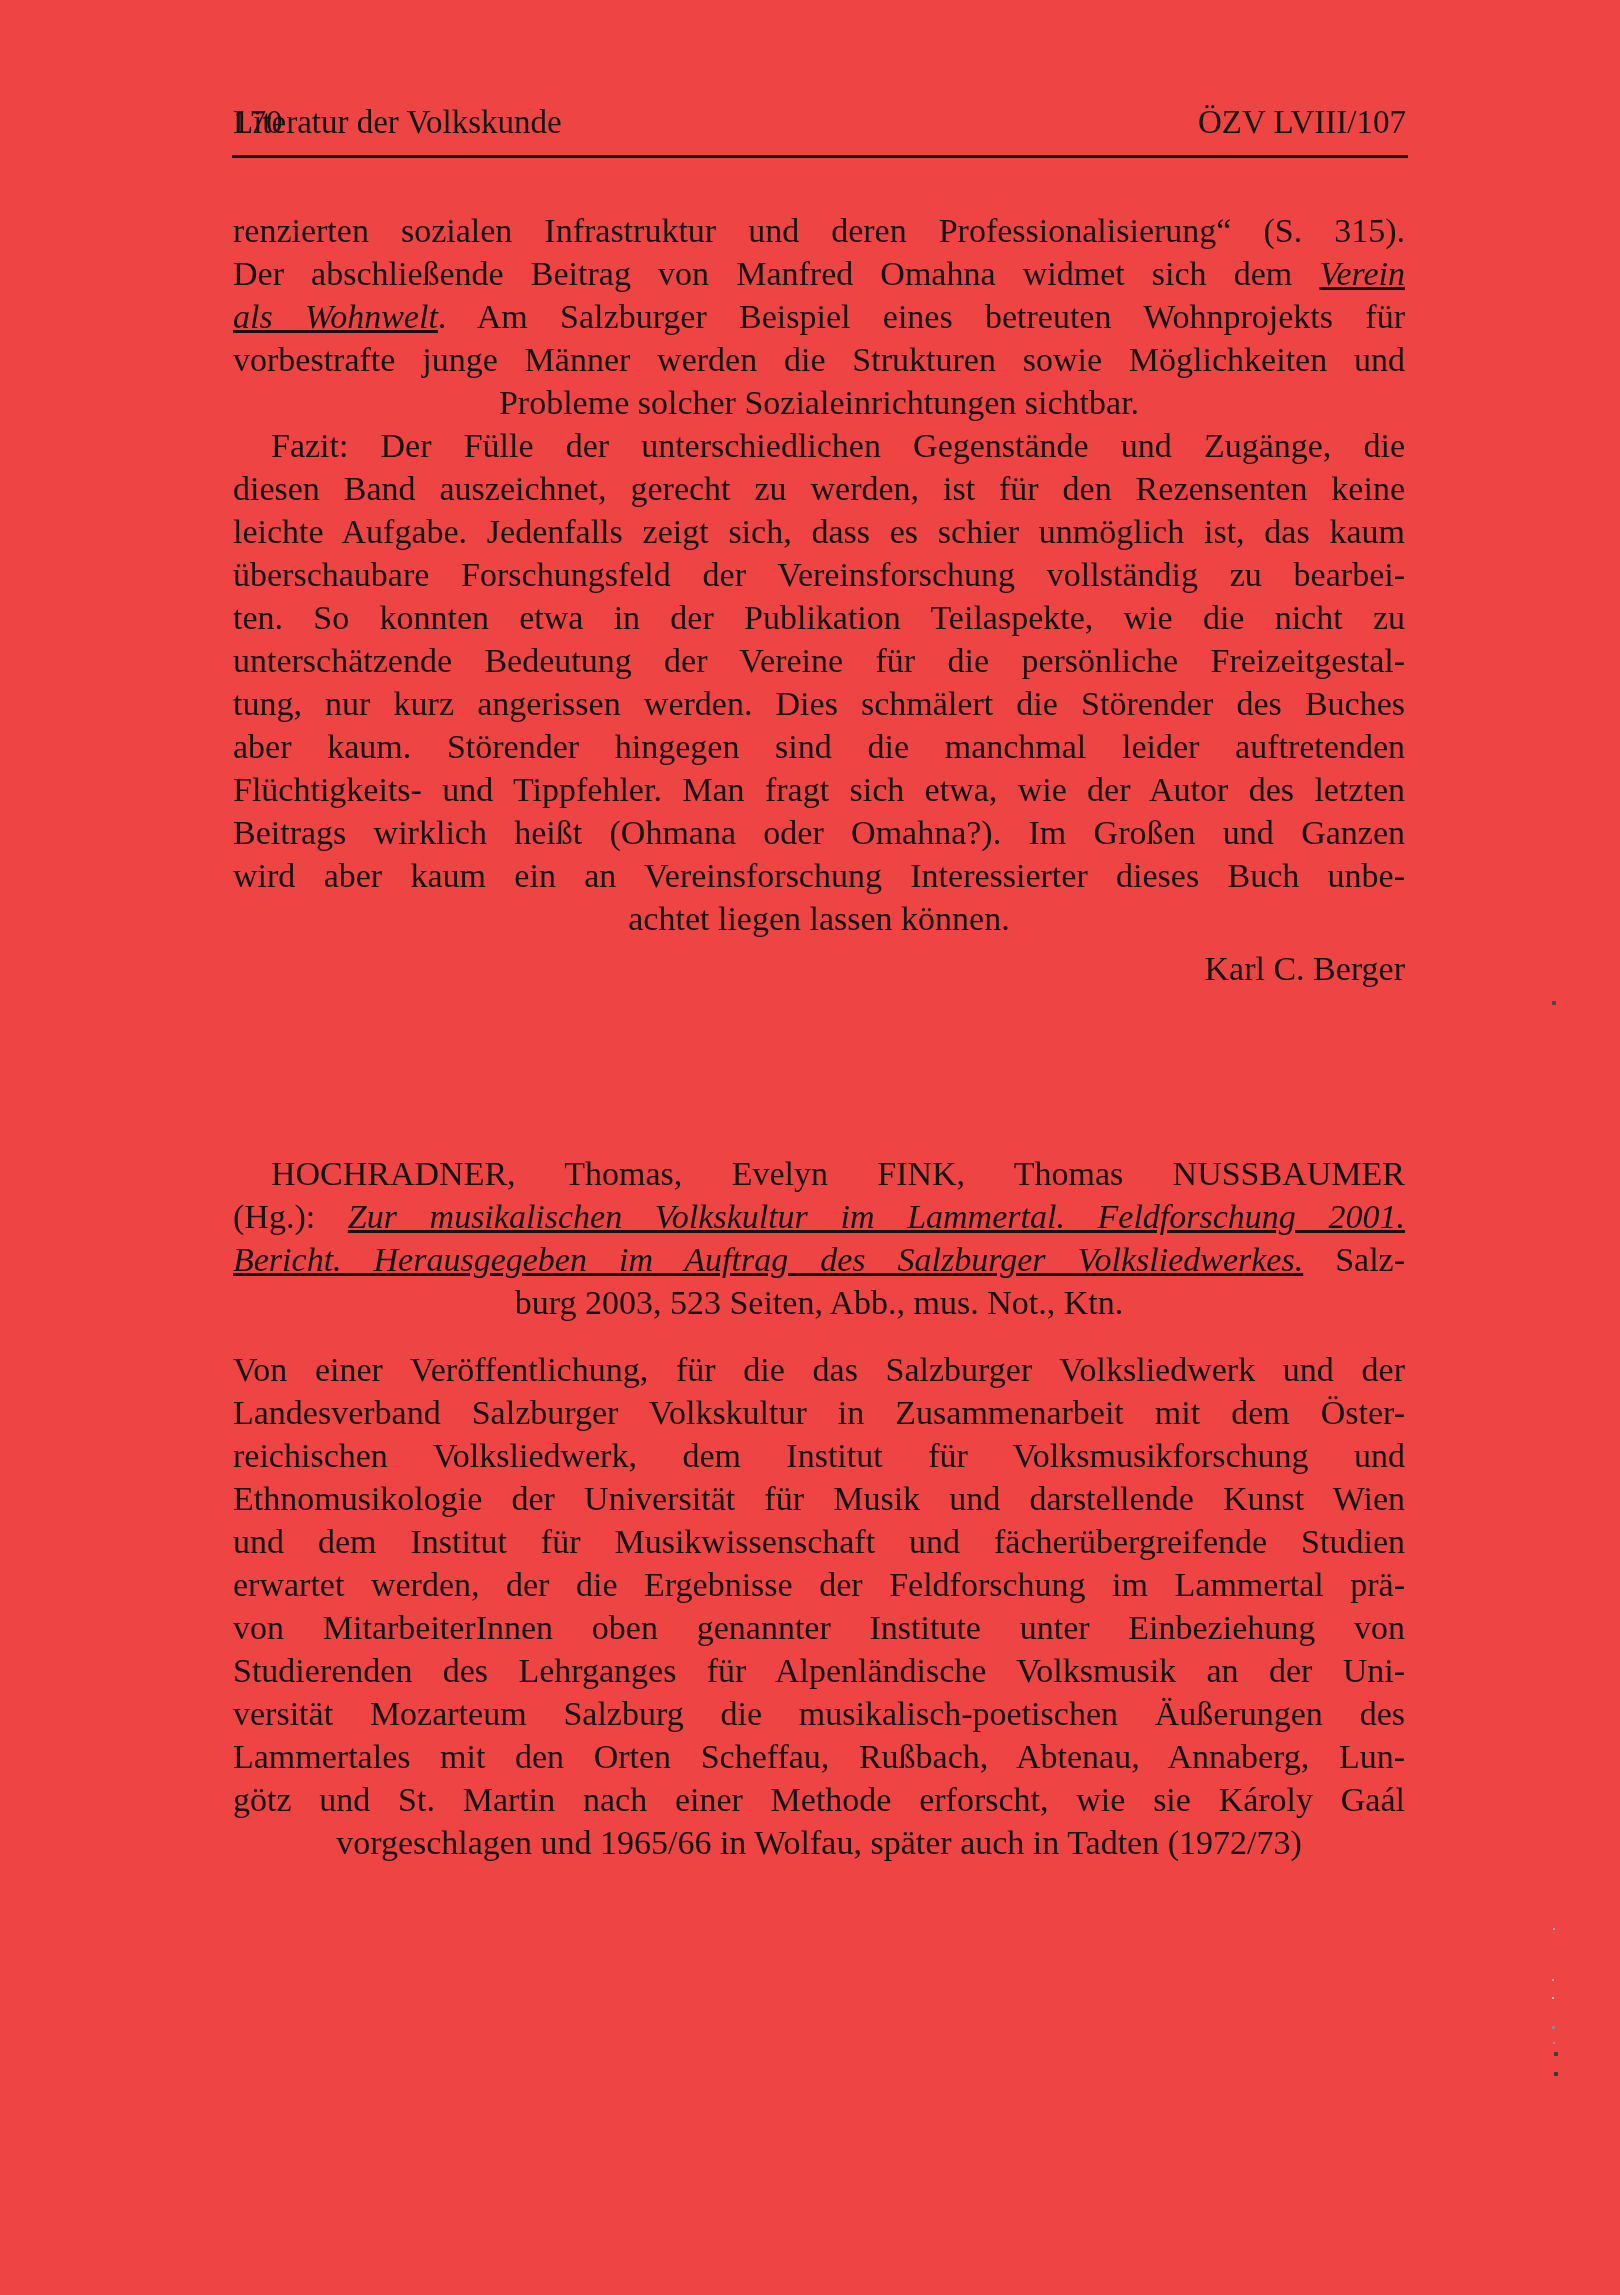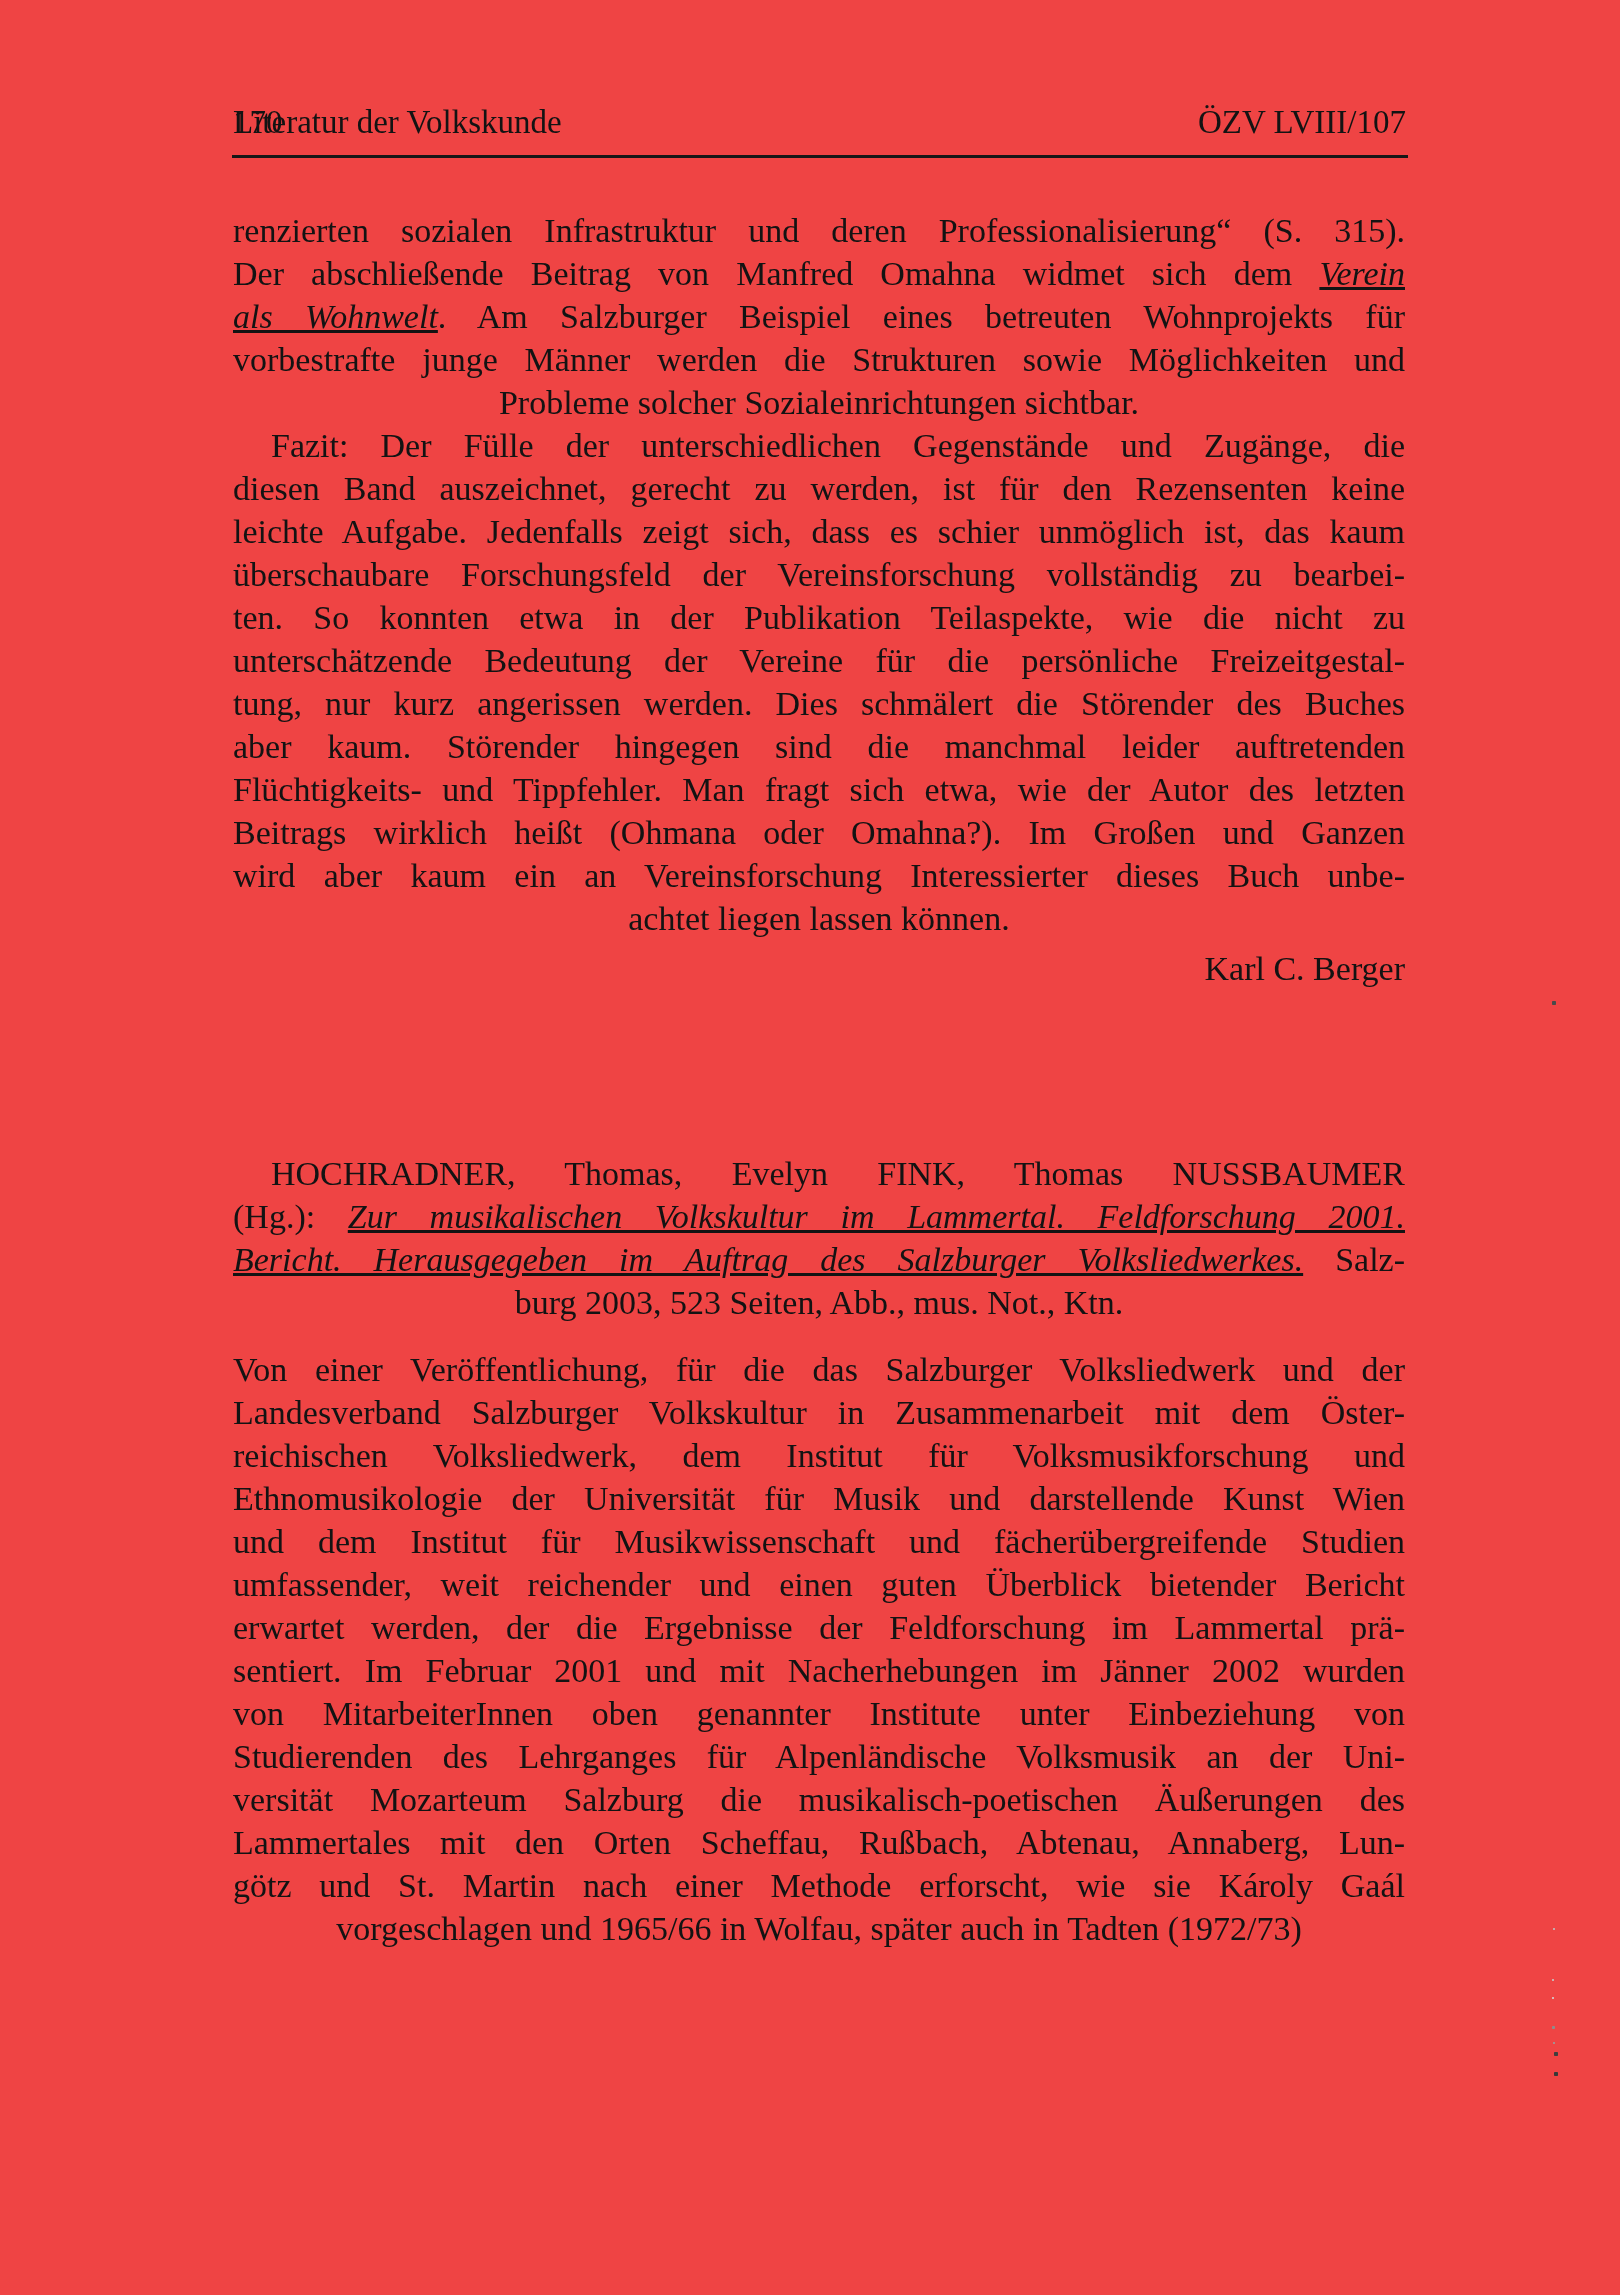--- a/index.html
+++ b/index.html
@@ -93,23 +93,21 @@
           <div class="line just"><span>(Hg.): </span><span class="it">Zur musikalischen Volkskultur im Lammertal. Feldforschung 2001.</span></div>
           <div class="line just"><span class="it">Bericht. Herausgegeben im Auftrag des Salzburger Volksliedwerkes.</span><span> Salz-</span></div>
           <div class="line left"><span>burg 2003, 523 Seiten, Abb., mus. Not., Ktn.</span></div>
         </div>
         <div class="block" style="margin-top: 24px;">
           <div class="line just"><span>Von einer Veröffentlichung, für die das Salzburger Volksliedwerk und der</span></div>
           <div class="line just"><span>Landesverband Salzburger Volkskultur in Zusammenarbeit mit dem Öster-</span></div>
           <div class="line just"><span>reichischen Volksliedwerk, dem Institut für Volksmusikforschung und</span></div>
           <div class="line just"><span>Ethnomusikologie der Universität für Musik und darstellende Kunst Wien</span></div>
           <div class="line just"><span>und dem Institut für Musikwissenschaft und fächerübergreifende Studien</span></div>
-          <div class="line just"><span>umfassender, weit reichender und einen guten Überblick bietender Bericht</span></div>
           <div class="line just"><span>erwartet werden, der die Ergebnisse der Feldforschung im Lammertal prä-</span></div>
-          <div class="line just"><span>sentiert. Im Februar 2001 und mit Nacherhebungen im Jänner 2002 wurden</span></div>
           <div class="line just"><span>von MitarbeiterInnen oben genannter Institute unter Einbeziehung von</span></div>
           <div class="line just"><span>Studierenden des Lehrganges für Alpenländische Volksmusik an der Uni-</span></div>
           <div class="line just"><span>versität Mozarteum Salzburg die musikalisch-poetischen Äußerungen des</span></div>
           <div class="line just"><span>Lammertales mit den Orten Scheffau, Rußbach, Abtenau, Annaberg, Lun-</span></div>
           <div class="line just"><span>götz und St. Martin nach einer Methode erforscht, wie sie Károly Gaál</span></div>
           <div class="line left"><span>vorgeschlagen und 1965/66 in Wolfau, später auch in Tadten (1972/73)</span></div>
         </div>
       </div>
   </div>
 

